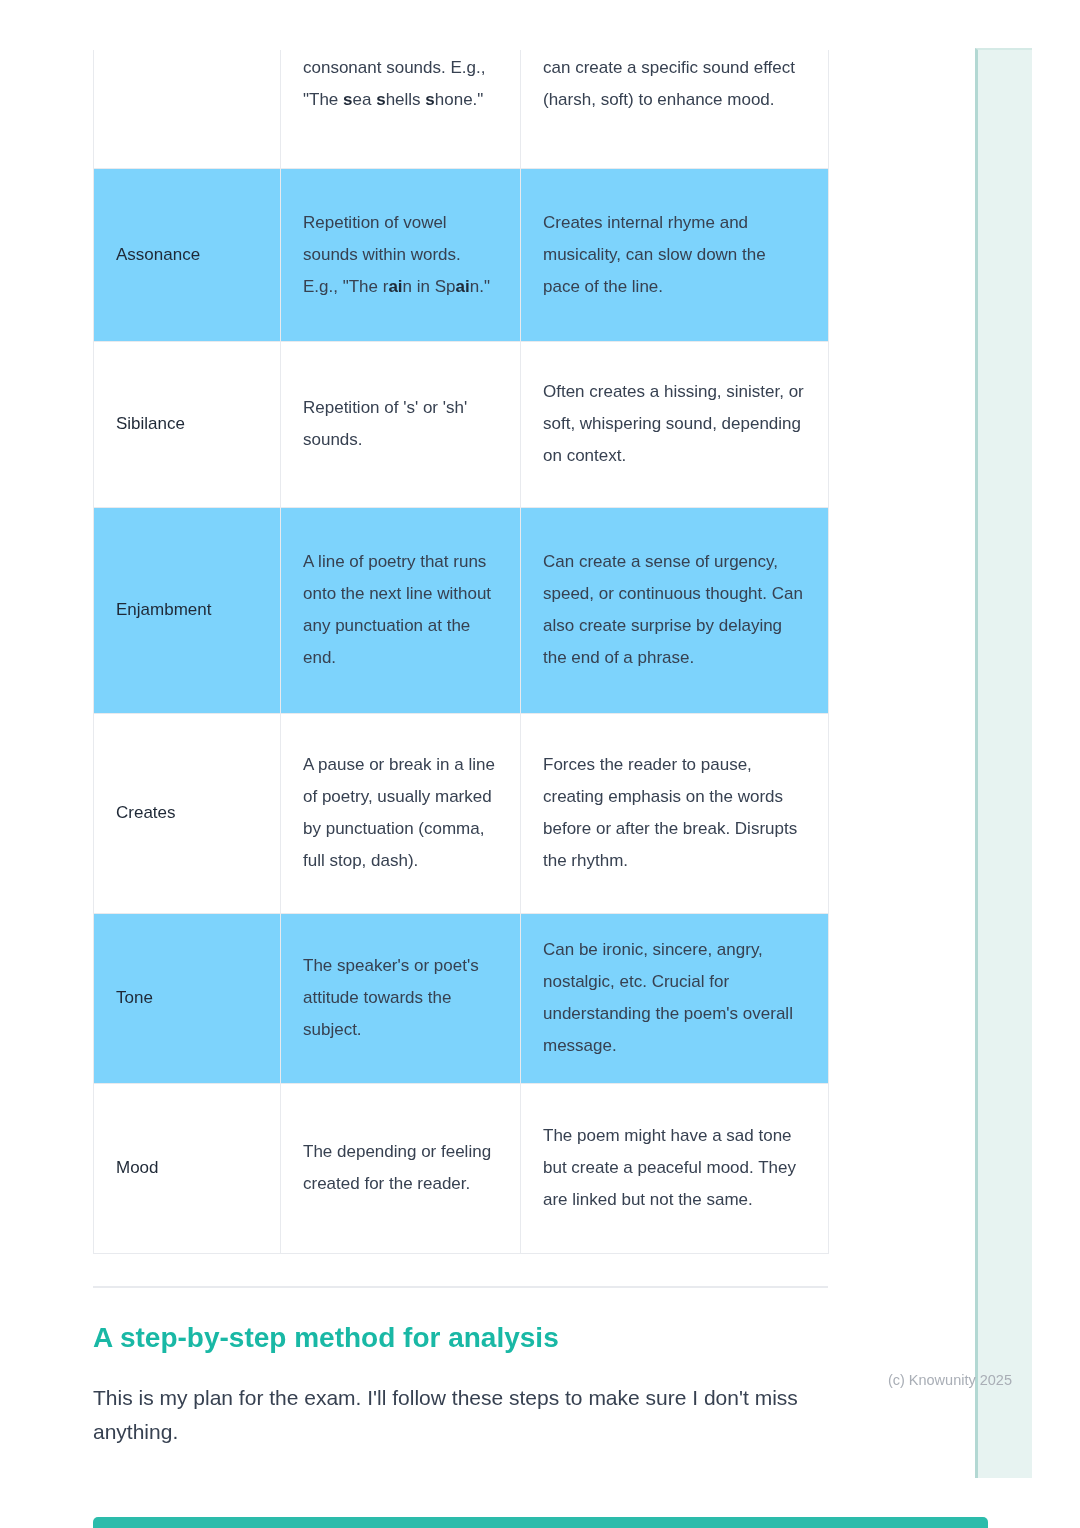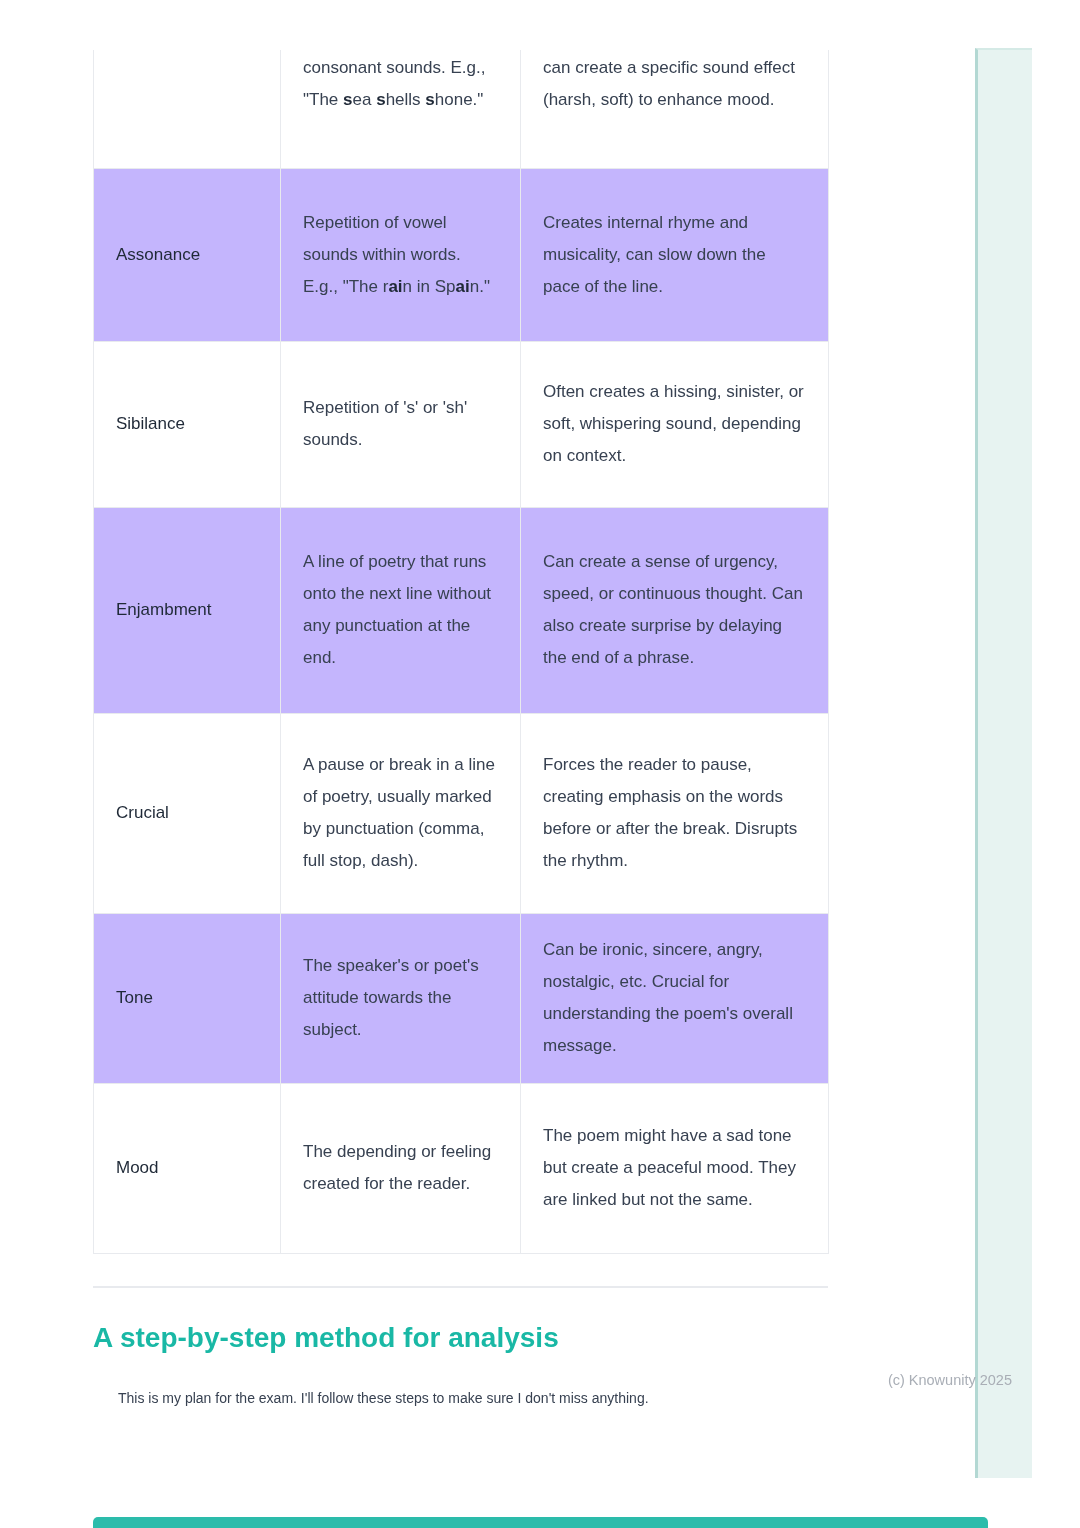--- a/index.html
+++ b/index.html
@@ -29,21 +29,21 @@
     border: 1px solid #e8eaee;
     vertical-align: middle;
     padding: 12px 22px;
     line-height: 32px;
   }
   table.devices tr:first-child td {
     border-top: none;
     vertical-align: top;
     padding-top: 2px;
   }
-  table.devices tr.alt td { background: #c4b5fd; }
+  table.devices tr.alt td { background: #7dd3fc; }
   td.term {
     width: 187px;
     font-weight: normal;
     color: #1f2937;
     font-size: 17px;
   }
   td.def { width: 240px; }
   td.eff { width: 308px; }
   td b { font-weight: bold; color: #1f2937; }
 
@@ -63,24 +63,23 @@
     font-size: 28px;
     font-weight: bold;
     color: #19b8a5;
     letter-spacing: 0;
   }
   .body-text {
     position: absolute;
     left: 93px;
     top: 1381px;
     width: 745px;
-    font-size: 14px;
+    font-size: 21px;
     line-height: 34px;
     color: #374151;
-    margin-left: 25px;
   }
   .watermark {
     position: absolute;
     top: 1372px;
     right: 68px;
     font-size: 14.5px;
     color: #a9aeb6;
     z-index: 3;
   }
 
@@ -130,21 +129,21 @@
       <td class="term">Sibilance</td>
       <td class="def">Repetition of 's' or 'sh' sounds.</td>
       <td class="eff">Often creates a hissing, sinister, or soft, whispering sound, depending on context.</td>
     </tr>
     <tr class="alt" style="height:206px;">
       <td class="term">Enjambment</td>
       <td class="def">A line of poetry that runs onto the next line without any punctuation at the end.</td>
       <td class="eff">Can create a sense of urgency, speed, or continuous thought. Can also create surprise by delaying the end of a phrase.</td>
     </tr>
     <tr style="height:200px;">
-      <td class="term">Crucial</td>
+      <td class="term">Creates</td>
       <td class="def">A pause or break in a line of poetry, usually marked by punctuation (comma, full stop, dash).</td>
       <td class="eff">Forces the reader to pause, creating emphasis on the words before or after the break. Disrupts the rhythm.</td>
     </tr>
     <tr class="alt" style="height:170px;">
       <td class="term">Tone</td>
       <td class="def">The speaker's or poet's attitude towards the subject.</td>
       <td class="eff">Can be ironic, sincere, angry, nostalgic, etc. Crucial for understanding the poem's overall message.</td>
     </tr>
     <tr style="height:170px;">
       <td class="term">Mood</td>

